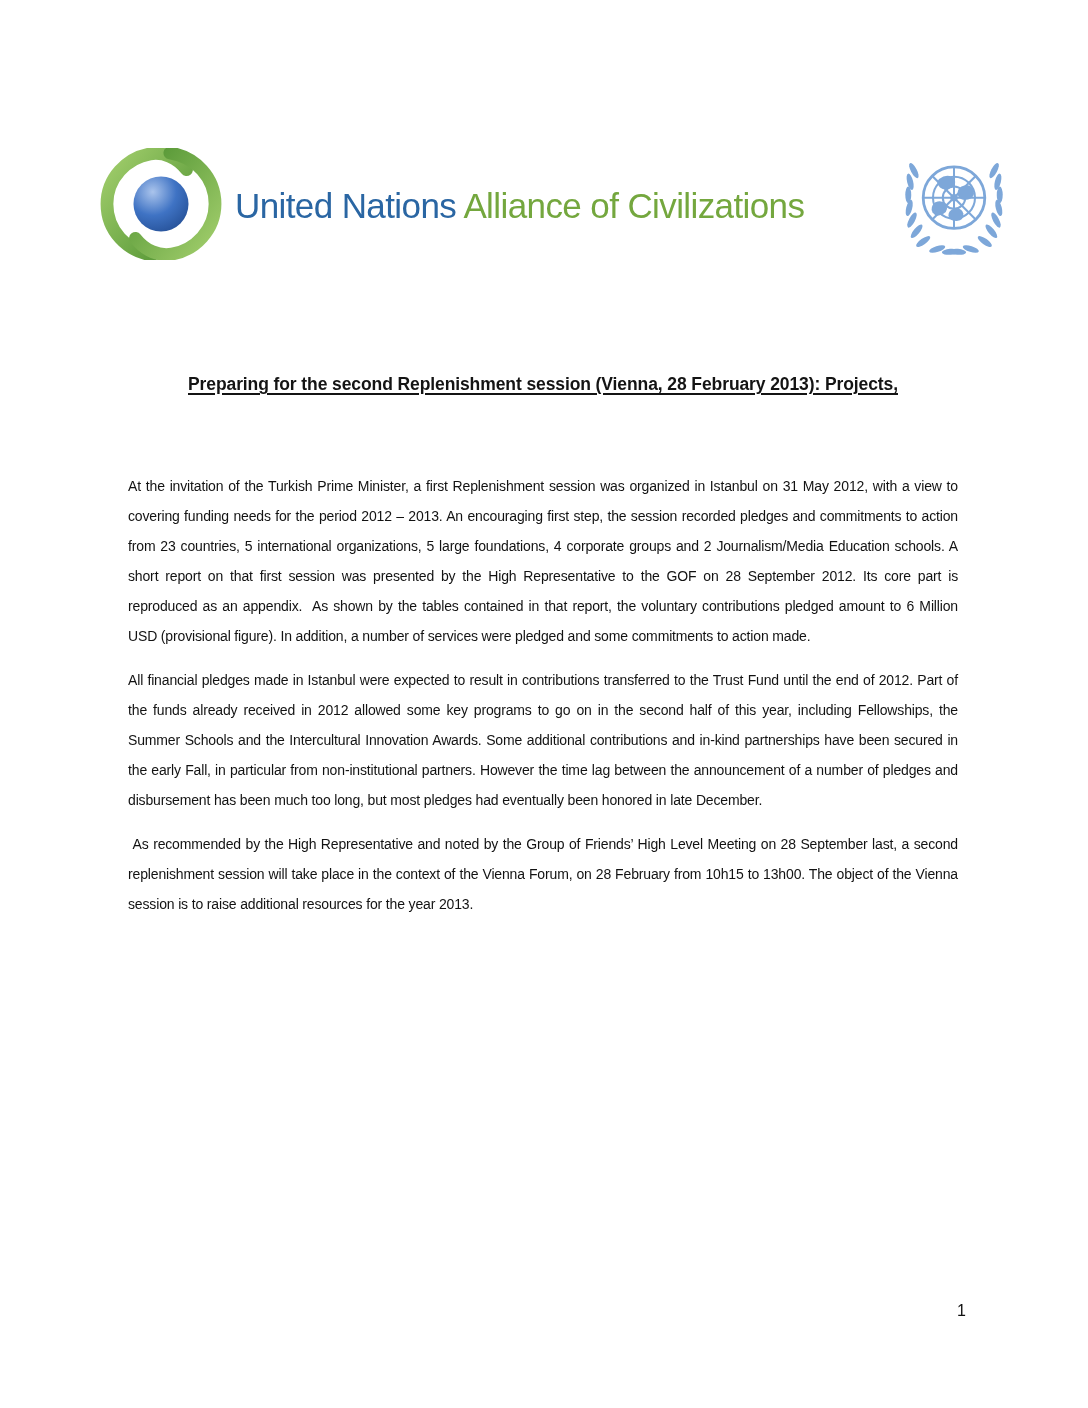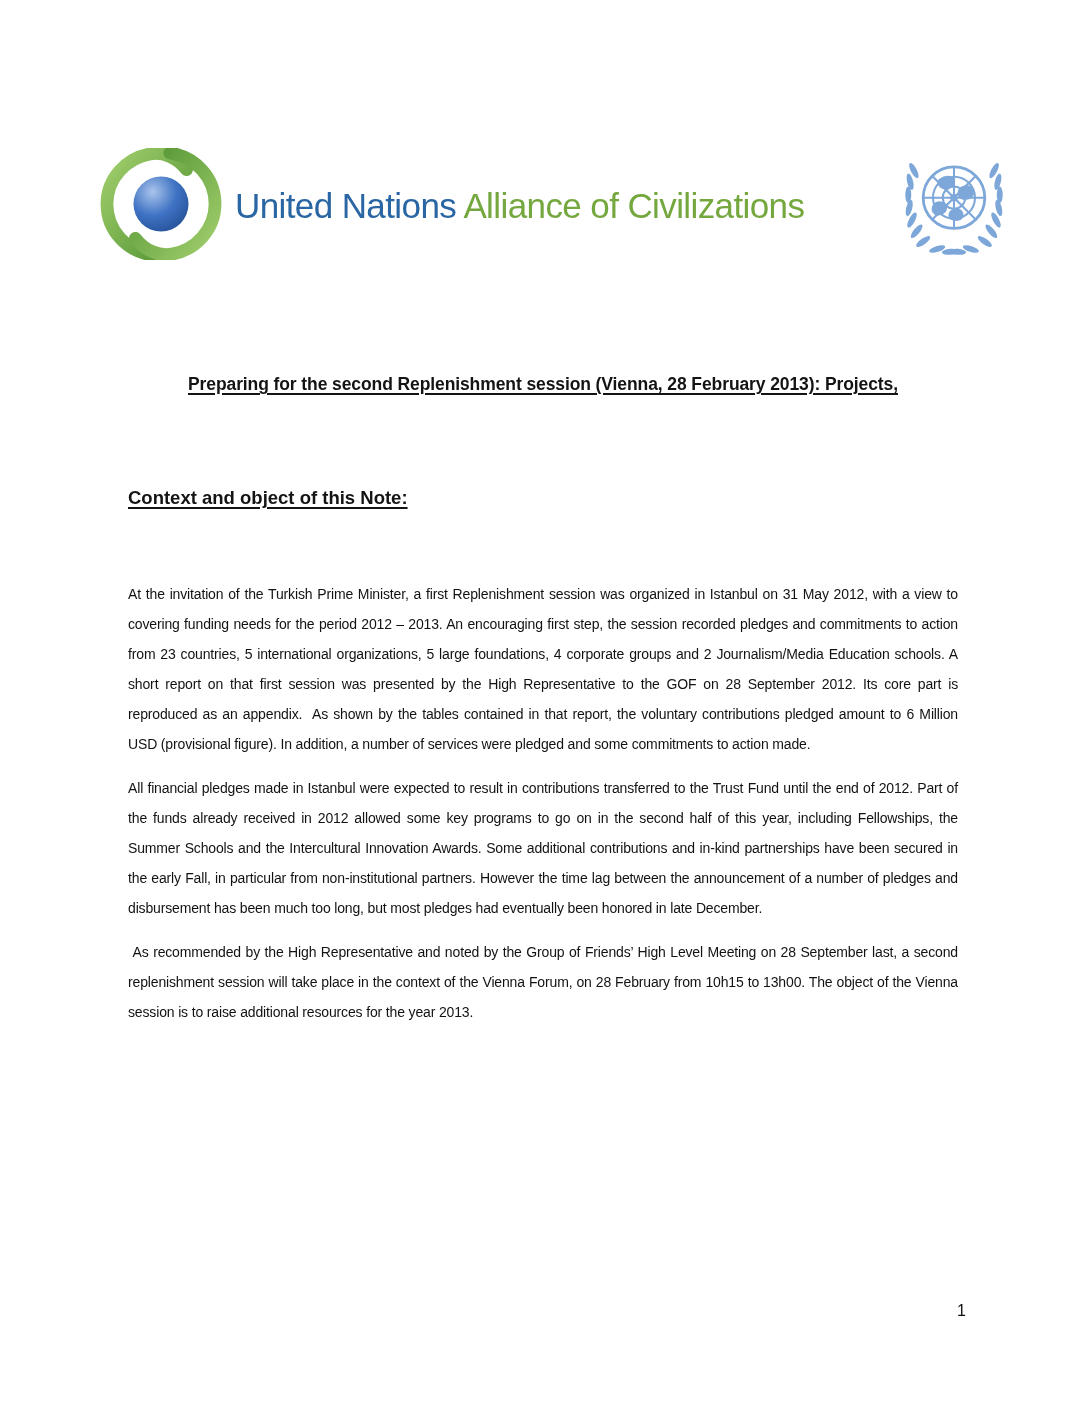--- a/index.html
+++ b/index.html
@@ -155,23 +155,20 @@
       </svg>
     </span>
   </header>
 
   <main>
 
     <h1 class="doc-title">
       <span class="title-line"><span>Preparing for the second Replenishment session (Vienna, 28 February 2013): Projects,</span></span>
     </h1>
 
-    <h2 class="section-heading">
-      <span>Context and object of this Note:</span>
-    </h2>
 
     <div class="body-text">
       <p>At the invitation of the Turkish Prime Minister, a first Replenishment session was organized in Istanbul on 31 May 2012, with a view to covering funding needs for the period 2012 – 2013. An encouraging first step, the session recorded pledges and commitments to action from 23 countries, 5 international organizations, 5 large foundations, 4 corporate groups and 2 Journalism/Media Education schools. A short report on that first session was presented by the High Representative to the GOF on 28 September 2012. Its core part is reproduced as an appendix.  As shown by the tables contained in that report, the voluntary contributions pledged amount to 6 Million USD (provisional figure). In addition, a number of services were pledged and some commitments to action made.</p>
       <p>All financial pledges made in Istanbul were expected to result in contributions transferred to the Trust Fund until the end of 2012. Part of the funds already received in 2012 allowed some key programs to go on in the second half of this year, including Fellowships, the Summer Schools and the Intercultural Innovation Awards. Some additional contributions and in-kind partnerships have been secured in the early Fall, in particular from non-institutional partners. However the time lag between the announcement of a number of pledges and disbursement has been much too long, but most pledges had eventually been honored in late December.</p>
       <p> As recommended by the High Representative and noted by the Group of Friends’ High Level Meeting on 28 September last, a second replenishment session will take place in the context of the Vienna Forum, on 28 February from 10h15 to 13h00. The object of the Vienna session is to raise additional resources for the year 2013.</p>
     </div>
 
   </main>
 
   <span class="page-number">1</span>

